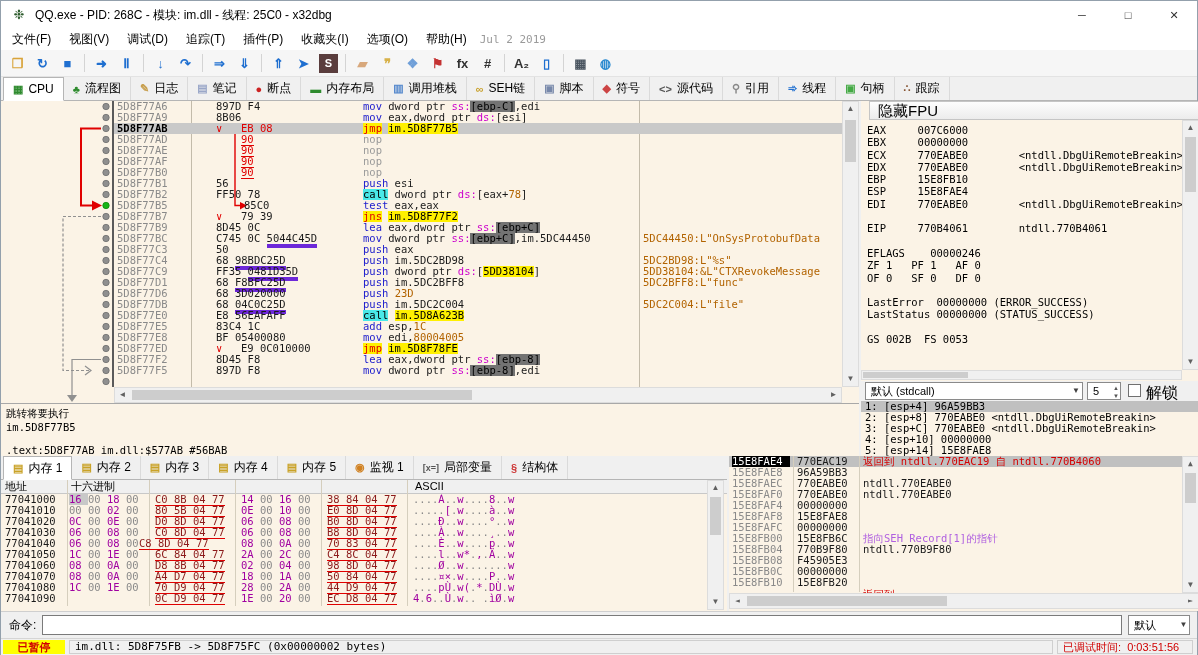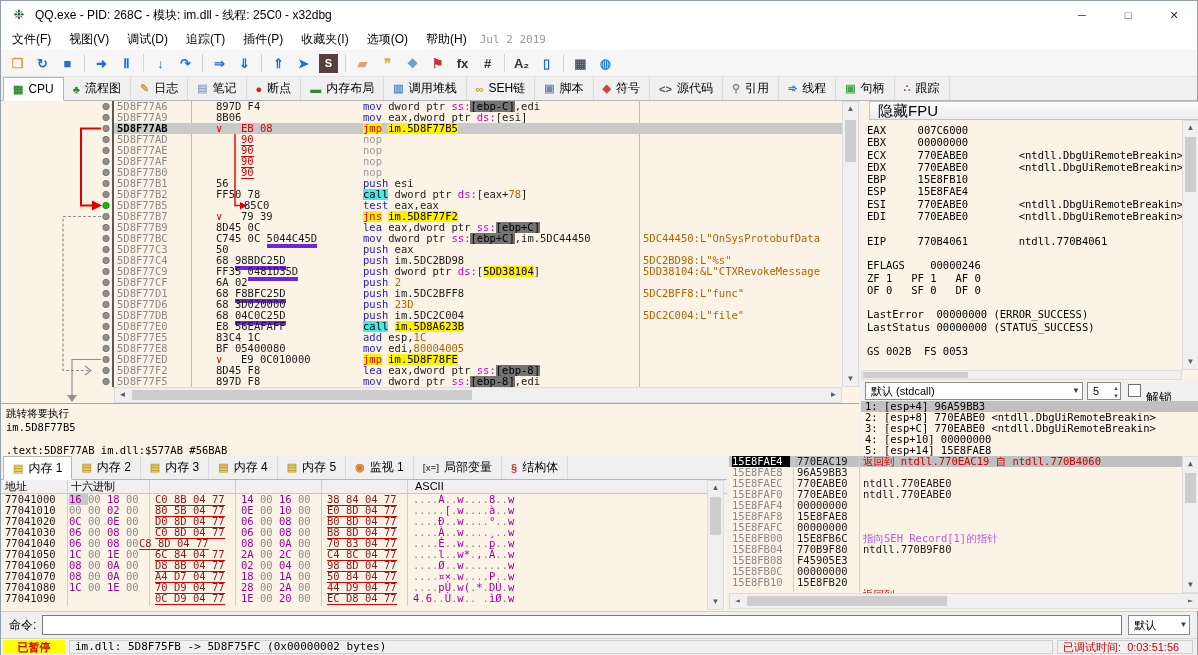--- a/index.html
+++ b/index.html
@@ -58,21 +58,21 @@
 #reg-panel{left:858px;top:100px;width:340px;height:355px;background:#fbf3e6;border-left:2px solid #f0f0f0}
 #reg-header{position:absolute;left:8px;top:0;width:338px;height:19px;background:linear-gradient(#fdfdfd,#ececec);border:1px solid #c5c5c5;line-height:17px;padding-left:8px;font-size:15px}
 #reg-body{position:absolute;left:0;top:19px;width:321px;height:250px;overflow:hidden;padding:4px 0 0 6px}
 .rrow{height:12.3px;line-height:12.3px;white-space:pre}
 #args-bar{position:absolute;left:0;top:280px;width:338px;height:20px;background:#f0f0f0}
 .combo{position:absolute;background:#fff;border:1px solid #8a8a8a;font-size:11px;line-height:16px;padding-left:5px}
 .combo .arr{position:absolute;right:2px;top:0;font-size:8px;color:#404040;line-height:16px}
 #args-spin{left:226px;top:1px;width:34px;height:18px;background:#fff;border:1px solid #8a8a8a;font-size:11px;line-height:16px;padding-left:5px;position:absolute}
 #args-spin .arrs{position:absolute;right:1px;top:0;font-size:6px;color:#555;line-height:8px}
 #args-check{position:absolute;left:267px;top:3px;width:13px;height:13px;background:#fff;border:1px solid #707070}
-#args-unlock{position:absolute;left:285px;top:8px;font-size:13px}
+#args-unlock{position:absolute;left:285px;top:2px;font-size:16px}
 #args-list{position:absolute;left:0;top:300px;width:338px;height:55px;background:#fbf3e6}
 .arow{height:11px;line-height:11px;white-space:pre;padding-left:4px;overflow:hidden}
 .arow.sel{background:#c0c0c0}
 
 
 #bottom-left{left:0;top:455px;width:726px;height:155px;background:#fbf3e6}
 #memtabs{position:absolute;left:0;top:0;width:726px;height:24px;background:#f0f0f0;border-bottom:1px solid #b5b5b5;display:flex;align-items:flex-end;padding-left:2px}
 #mem-header{position:absolute;left:0;top:24px;width:726px;height:14px;background:#f0f0f0;border-bottom:1px solid #c8c8c8;font-size:11px;line-height:13px}
 #mem-rows{position:absolute;left:0;top:38px;width:706px;height:112px;overflow:hidden}
 .mrow{position:relative;height:11px;line-height:11px}
@@ -345,25 +345,20 @@
           <span class="di"><span class="tk-m">push</span><span class="tk-t"> im.5DC2BD98</span></span>
           <span class="dc">5DC2BD98:L"%s"</span>
         </div>
         <div class="drow">
           <span class="da">5D8F77C9</span>
           <span class="db" style="left: 215px;"><span class="by">FF35 </span><span class="by-u">0481D35D</span></span>
           <span class="di"><span class="tk-m">push</span><span class="tk-t"> dword ptr </span><span class="tk-s">ds:</span><span class="tk-t">[</span><span class="tk-y">5DD38104</span><span class="tk-t">]</span></span>
           <span class="dc">5DD38104:&amp;L"CTXRevokeMessage</span>
         </div>
         <div class="drow">
-          <span class="da">5D8F77CF</span>
-          <span class="db" style="left: 215px;"><span class="by">6A 02</span></span>
-          <span class="di"><span class="tk-m">push</span><span class="tk-t"> </span><span class="tk-n">2</span></span>
-        </div>
-        <div class="drow">
           <span class="da">5D8F77D1</span>
           <span class="db" style="left: 215px;"><span class="by">68 </span><span class="by-u">F8BFC25D</span></span>
           <span class="di"><span class="tk-m">push</span><span class="tk-t"> im.5DC2BFF8</span></span>
           <span class="dc">5DC2BFF8:L"func"</span>
         </div>
         <div class="drow">
           <span class="da">5D8F77D6</span>
           <span class="db" style="left: 215px;"><span class="by">68 3D020000</span></span>
           <span class="di"><span class="tk-m">push</span><span class="tk-t"> </span><span class="tk-n">23D</span></span>
         </div>
@@ -432,21 +427,20 @@
 
   <div id="reg-panel" class="abs">
     <div id="reg-header">隐藏FPU</div>
     <div id="reg-body" class="mono">
         <div class="rrow"><span class="tk-k">EAX     </span><span class="tk-r">007C6000</span></div>
         <div class="rrow"><span class="tk-k">EBX     </span><span class="tk-r">00000000</span></div>
         <div class="rrow"><span class="tk-k">ECX     </span><span class="tk-r">770EABE0</span><span class="tk-k">        &lt;ntdll.DbgUiRemoteBreakin&gt;</span></div>
         <div class="rrow"><span class="tk-k">EDX     </span><span class="tk-r">770EABE0</span><span class="tk-k">        &lt;ntdll.DbgUiRemoteBreakin&gt;</span></div>
         <div class="rrow"><span class="tk-k">EBP     </span><span class="tk-r">15E8FB10</span></div>
         <div class="rrow"><span class="tk-k">ESP     </span><span class="tk-r">15E8FAE4</span></div>
-        <div class="rrow"><span class="tk-k">ESI     </span><span class="tk-r">770EABE0</span><span class="tk-k">        &lt;ntdll.DbgUiRemoteBreakin&gt;</span></div>
         <div class="rrow"><span class="tk-k">EDI     </span><span class="tk-r">770EABE0</span><span class="tk-k">        &lt;ntdll.DbgUiRemoteBreakin&gt;</span></div>
         <div class="rrow"></div>
         <div class="rrow"><span class="tk-k">EIP     </span><span class="tk-r">770B4061</span><span class="tk-k">        ntdll.770B4061</span></div>
         <div class="rrow"></div>
         <div class="rrow"><span class="tk-k">EFLAGS    </span><span class="tk-r">00000246</span></div>
         <div class="rrow"><span class="tk-k">ZF </span><span class="tk-r">1</span><span class="tk-k">   PF </span><span class="tk-r">1</span><span class="tk-k">   AF 0</span></div>
         <div class="rrow"><span class="tk-k">OF 0   SF 0   DF 0</span></div>
         <div class="rrow"></div>
         <div class="rrow"><span class="tk-k">LastError  </span><span class="tk-r">00000000 (ERROR_SUCCESS)</span></div>
         <div class="rrow"><span class="tk-k">LastStatus </span><span class="tk-r">00000000 (STATUS_SUCCESS)</span></div>

